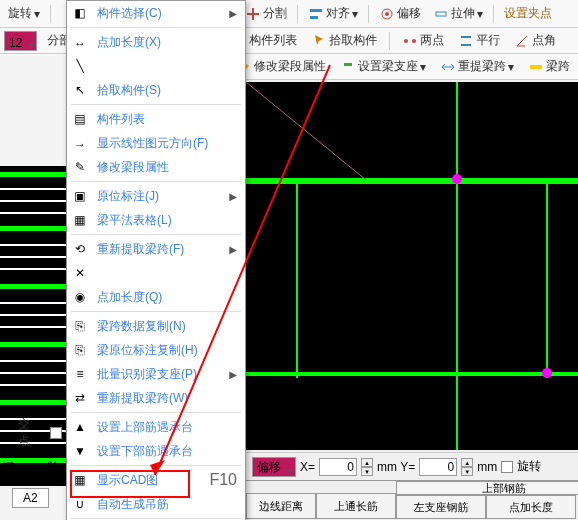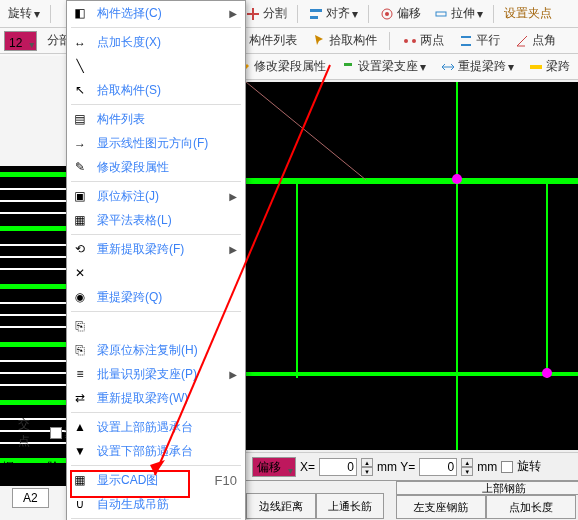--- a/index.html
+++ b/index.html
@@ -7,21 +7,21 @@
 .toolbar{height:28px;background:#f8f8f8;border-bottom:1px solid #ccc;display:flex;align-items:center;padding:0 4px;gap:4px;white-space:nowrap}
 .tb-item{display:inline-flex;align-items:center;gap:2px;padding:2px 4px;color:#333}
 .tb-sep{width:1px;height:18px;background:#ccc;margin:0 2px}
 .ico{width:16px;height:16px;display:inline-block}
 .row2{height:26px;background:#f8f8f8;border-bottom:1px solid #ccc;display:flex;align-items:center;padding:0 4px;gap:6px}
 .menu{position:absolute;left:66px;top:0;width:180px;background:#fff;border:1px solid #999;box-shadow:2px 2px 6px rgba(0,0,0,.3);z-index:100}
 .menu-item{height:24px;display:flex;align-items:center;padding:0 8px 0 4px;gap:8px;cursor:default}
 .menu-ico{width:18px;height:18px;flex:0 0 18px;display:flex;align-items:center;justify-content:center}
 .menu-label{flex:1;color:#3b82f6}
 .menu-arrow{color:#555;font-size:10px}
-.menu-key{color:#666;font-size:13px}
+.menu-key{color:#666;font-size:16px}
 .menu-sep{height:1px;background:#ddd;margin:2px 4px}
 .highlight-box{position:absolute;left:70px;top:470px;width:120px;height:28px;border:2px solid red;z-index:200;pointer-events:none}
 .arrow-line{position:absolute;left:135px;top:60px;width:200px;height:420px;z-index:150;pointer-events:none}
 .canvas{position:absolute;left:246px;top:82px;right:0;bottom:70px;background:#000;overflow:hidden}
 .grid-line-g{position:absolute;left:0;right:0;height:6px;background:#0f0}
 .grid-line-v{position:absolute;top:0;bottom:0;width:2px;background:#0f0}
 .marker{position:absolute;width:10px;height:10px;background:#f0f;border-radius:50%}
 .bottom-bar{position:absolute;left:246px;right:0;bottom:40px;height:28px;background:#f0f0f0;border-top:1px solid #ccc;display:flex;align-items:center;gap:4px;padding:0 6px}
 .num-input{width:38px;height:18px;border:1px solid #999;text-align:right;padding:0 2px;background:#fff}
 .spin{width:12px;height:18px;display:inline-flex;flex-direction:column}
@@ -219,25 +219,26 @@
     <div class="menu-item">
       <span class="menu-ico">⟲</span>
       <span class="menu-label">重新提取梁跨(F)</span>
       <span class="menu-arrow">▶</span>
     </div>
     <div class="menu-item">
       <span class="menu-ico">✕</span>
     </div>
     <div class="menu-item">
       <span class="menu-ico">◉</span>
-      <span class="menu-label">重提梁跨(Q)</span>
+      <span class="menu-label">点加长度(Q)</span>
     </div>
     <div class="menu-sep"></div>
     <div class="menu-item">
       <span class="menu-ico">⎘</span>
+      <span class="menu-label">梁跨数据复制(N)</span>
     </div>
     <div class="menu-item">
       <span class="menu-ico">⎘</span>
       <span class="menu-label">梁原位标注复制(H)</span>
     </div>
     <div class="menu-item">
       <span class="menu-ico">≡</span>
       <span class="menu-label">批量识别梁支座(P)</span>
       <span class="menu-arrow">▶</span>
     </div>
@@ -306,17 +307,17 @@
   <span class="cb"></span>
   <span>旋转</span>
 </div>
 
 <div class="bottom-bar2">
   <span>悬臂钢筋代号</span>
 </div>
 
 <div class="table-head">
   <div class="th-cell" style="left:0;top:12px;width:70px;height:26px">边线距离</div>
-  <div class="th-cell" style="left:70px;top:12px;width:68px;height:26px">上通长筋</div>
+  <div class="th-cell" style="left:70px;top:12px;width:80px;height:26px">上通长筋</div>
   <div class="th-cell" style="left:150px;top:0;width:216px;height:14px">上部钢筋</div>
   <div class="th-cell" style="left:150px;top:14px;width:90px;height:24px">左支座钢筋</div>
   <div class="th-cell" style="left:240px;top:14px;width:90px;height:24px">点加长度</div>
 </div>
 
 </body></html>

